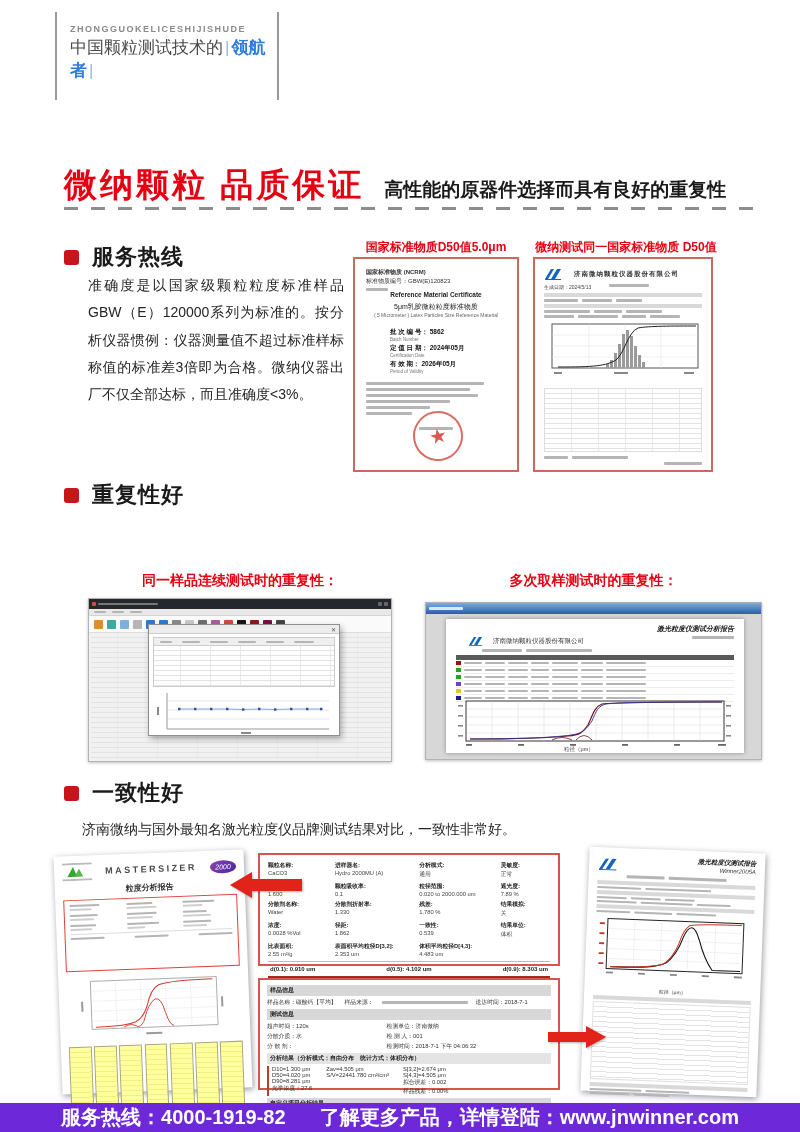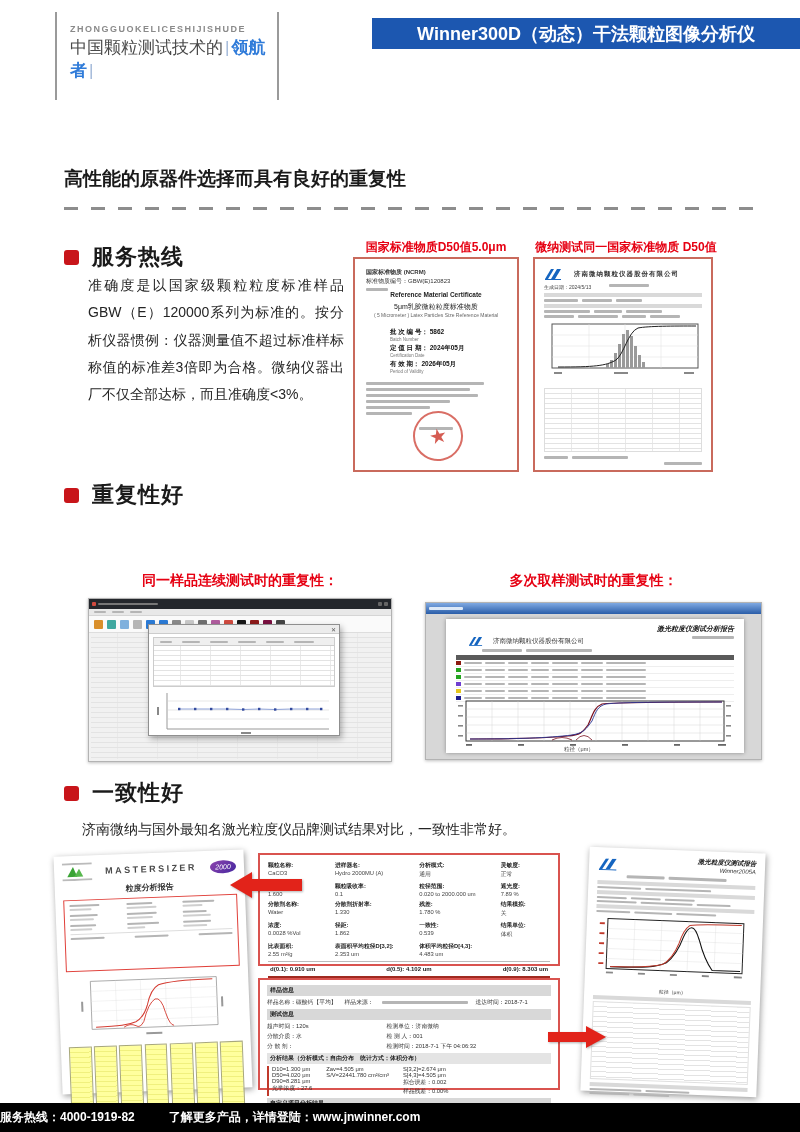--- a/index.html
+++ b/index.html
@@ -62,37 +62,37 @@
   .band{background:#d8d8d8;font-weight:bold;font-size:6px;padding:1px 3px;color:#222;}
   .cell .l{font-weight:bold;color:#222;font-size:5.8px;}
   .cell .v{color:#444;font-size:5.8px;}
   .ycol{width:21px;height:74px;background:
         repeating-linear-gradient(180deg,#ffff9e 0 4px,#f0f07e 4px 5px);
         border:1px solid #a8a87a;}
   .arrow{position:absolute;filter:drop-shadow(1px 1px 1px rgba(0,0,0,.3));}
   .arrow .shaft{position:absolute;background:#e2231a;}
   .arrow .head{position:absolute;width:0;height:0;}
   
-  .footer{background:#000000;color:#fff;display:flex;align-items:center;
-          gap:34px;font-size:12px;font-weight:bold;}
+  .footer{background:#6d28d9;color:#fff;display:flex;align-items:center;justify-content:center;
+          gap:34px;font-size:20px;font-weight:bold;}
 </style>
 </head>
 <body>
 
 <div id="page">
 
   <div class="abs vline" style="left:55px;top:12px;height:88px;"></div>
   <div class="abs vline" style="left:277px;top:12px;height:88px;"></div>
   <div class="abs" style="left:70px;top:24px;width:205px;">
     <div class="logo-top">ZHONGGUOKELICESHIJISHUDE</div>
     <div class="logo-cn"><span>中国颗粒测试技术的</span><span class="pipe">|</span><span class="hl">领航者</span><span class="pipe">|</span></div>
   </div>
-  <div class="abs banner" style="left:372px;top:18px;width:428px;height:31px;">Winner300D（动态）干法颗粒图像分析仪</div>
 
   <div class="abs hero" style="left:64px;top:168px;">
+    <div class="hero-title">微纳颗粒  品质保证</div>
     <div class="hero-sub">高性能的原器件选择而具有良好的重复性</div>
   </div>
   <div class="abs dashrule" style="left:64px;top:207px;width:700px;"></div>
 
   <div class="abs sec-head" style="left:64px;top:242px;">
     <div class="bullet"></div>
     <div class="sec-title">服务热线</div>
   </div>
   <div class="abs para" style="left:88px;top:272px;width:256px;">准确度是以国家级颗粒粒度标准样品GBW（E）120000系列为标准的。按分析仪器惯例：仪器测量值不超过标准样标称值的标准差3倍即为合格。微纳仪器出厂不仅全部达标，而且准确度&lt;3%。</div>
 

